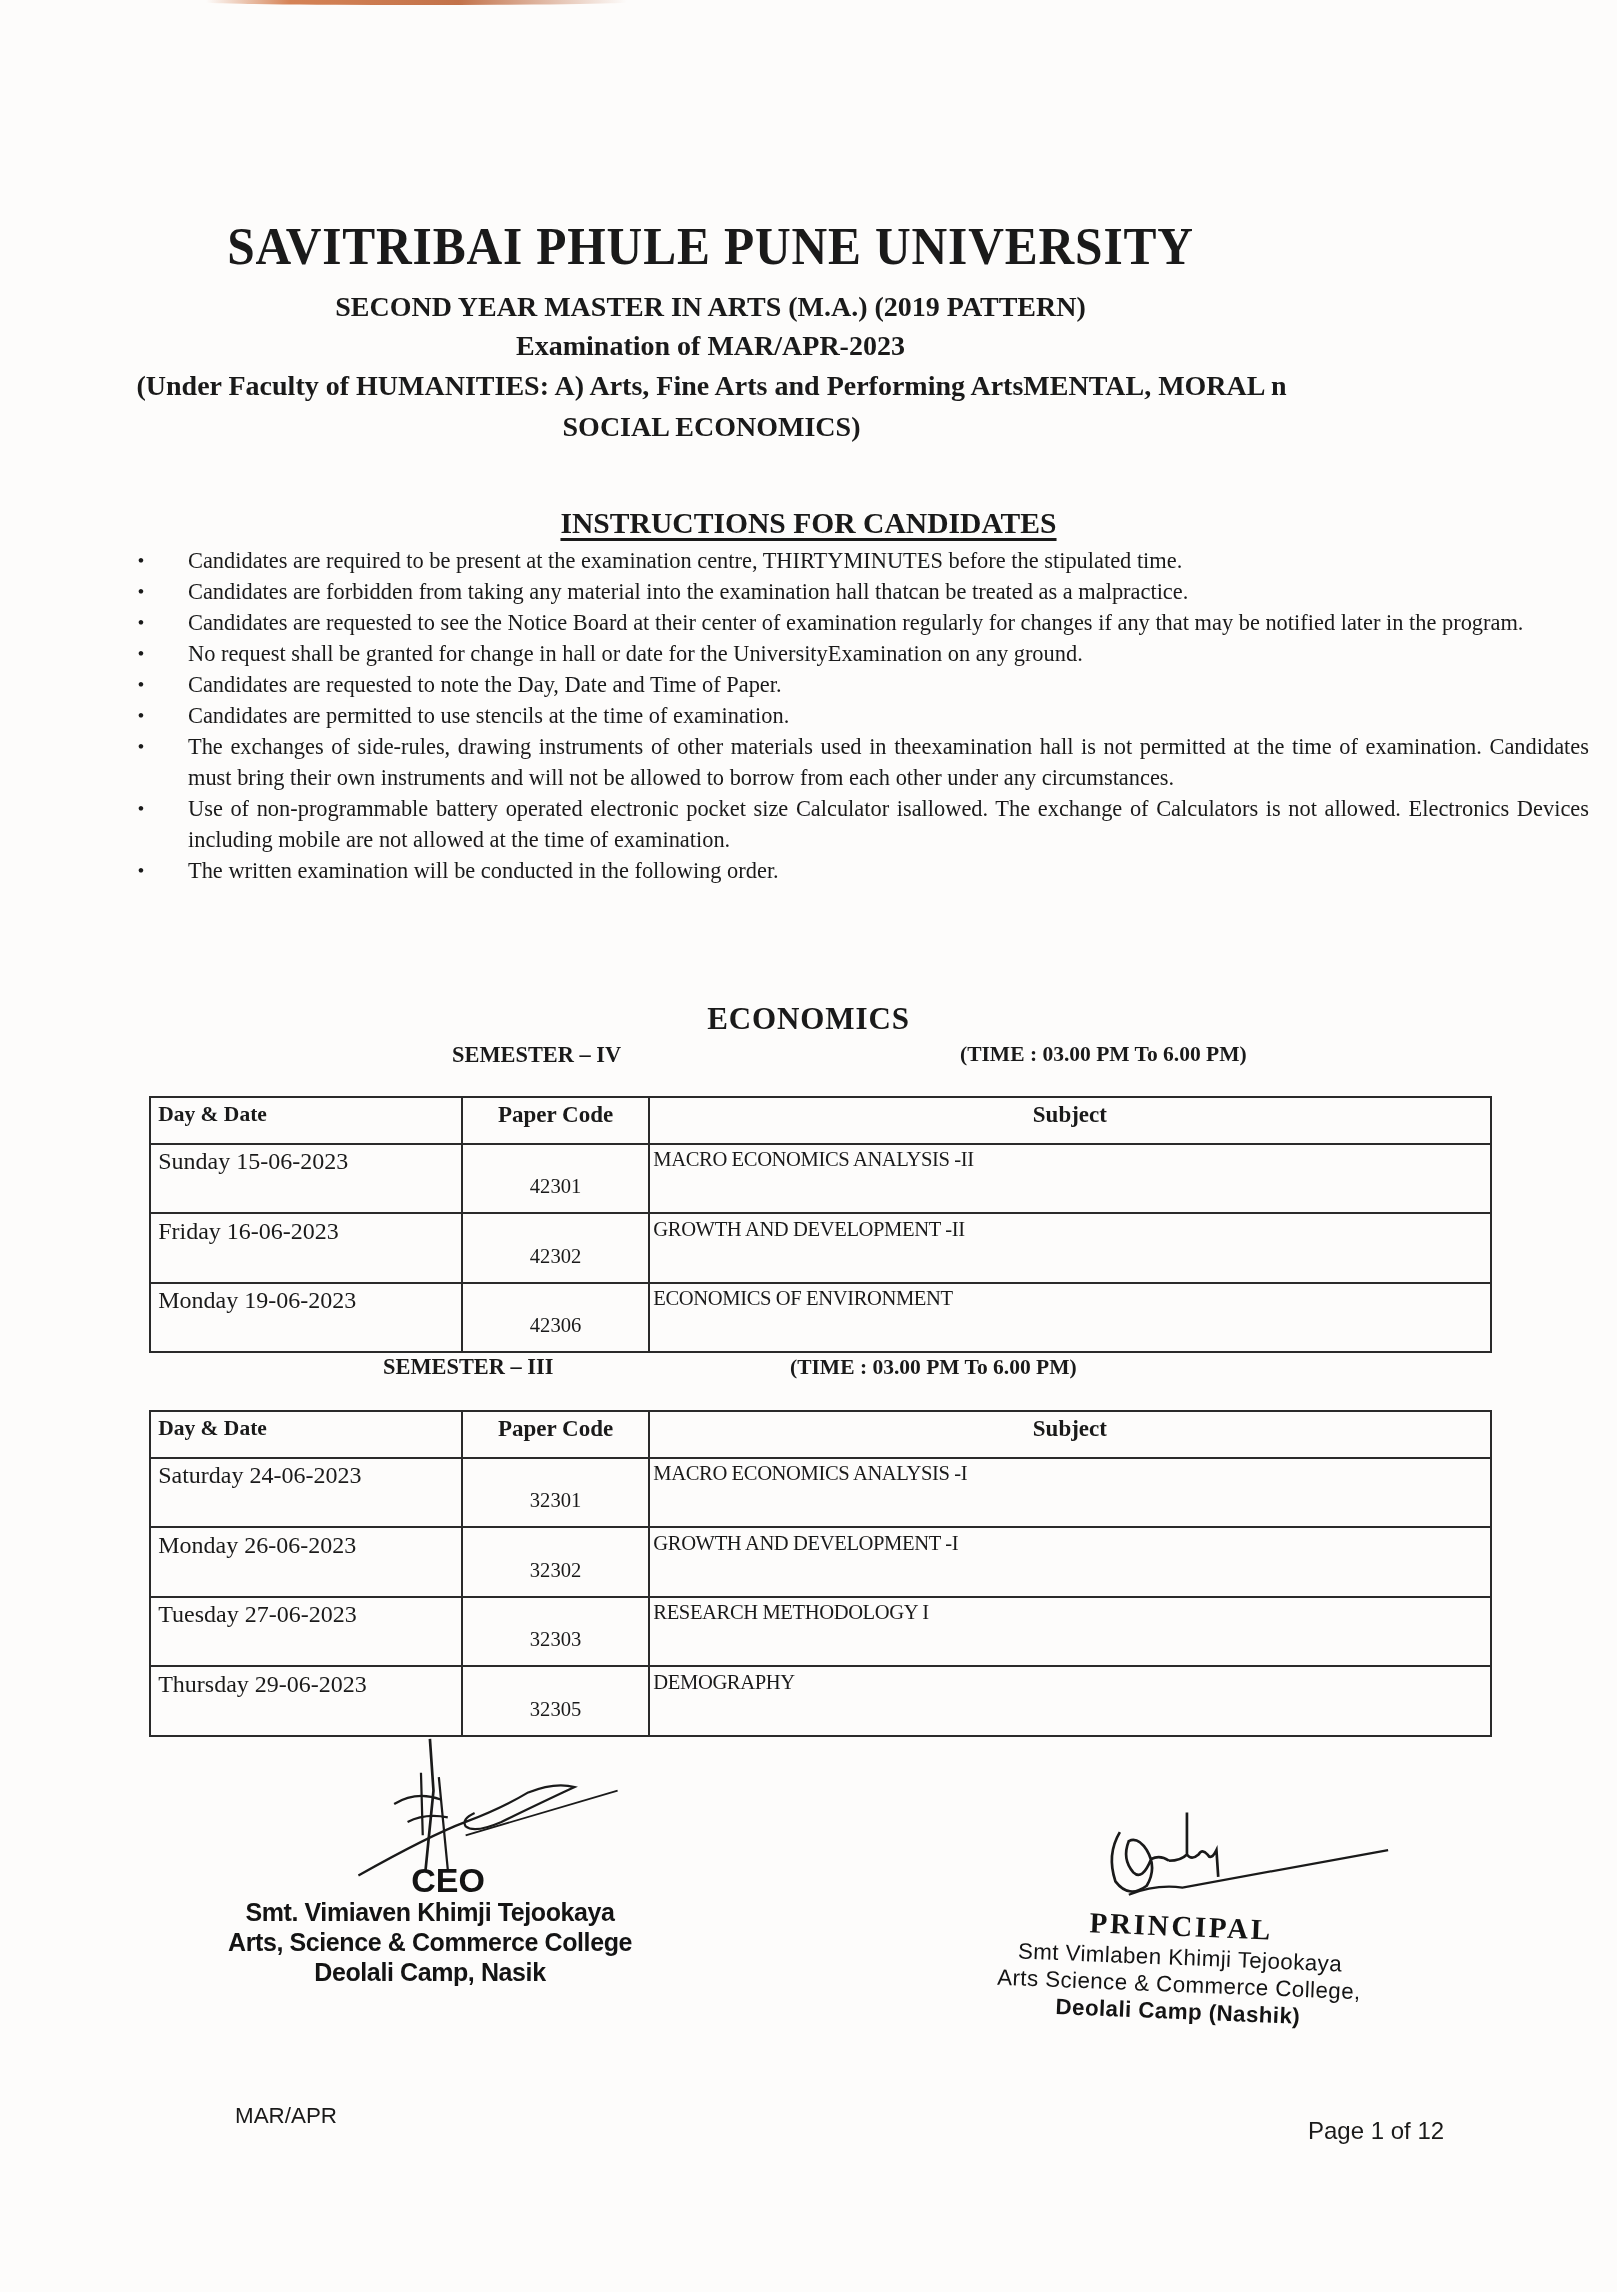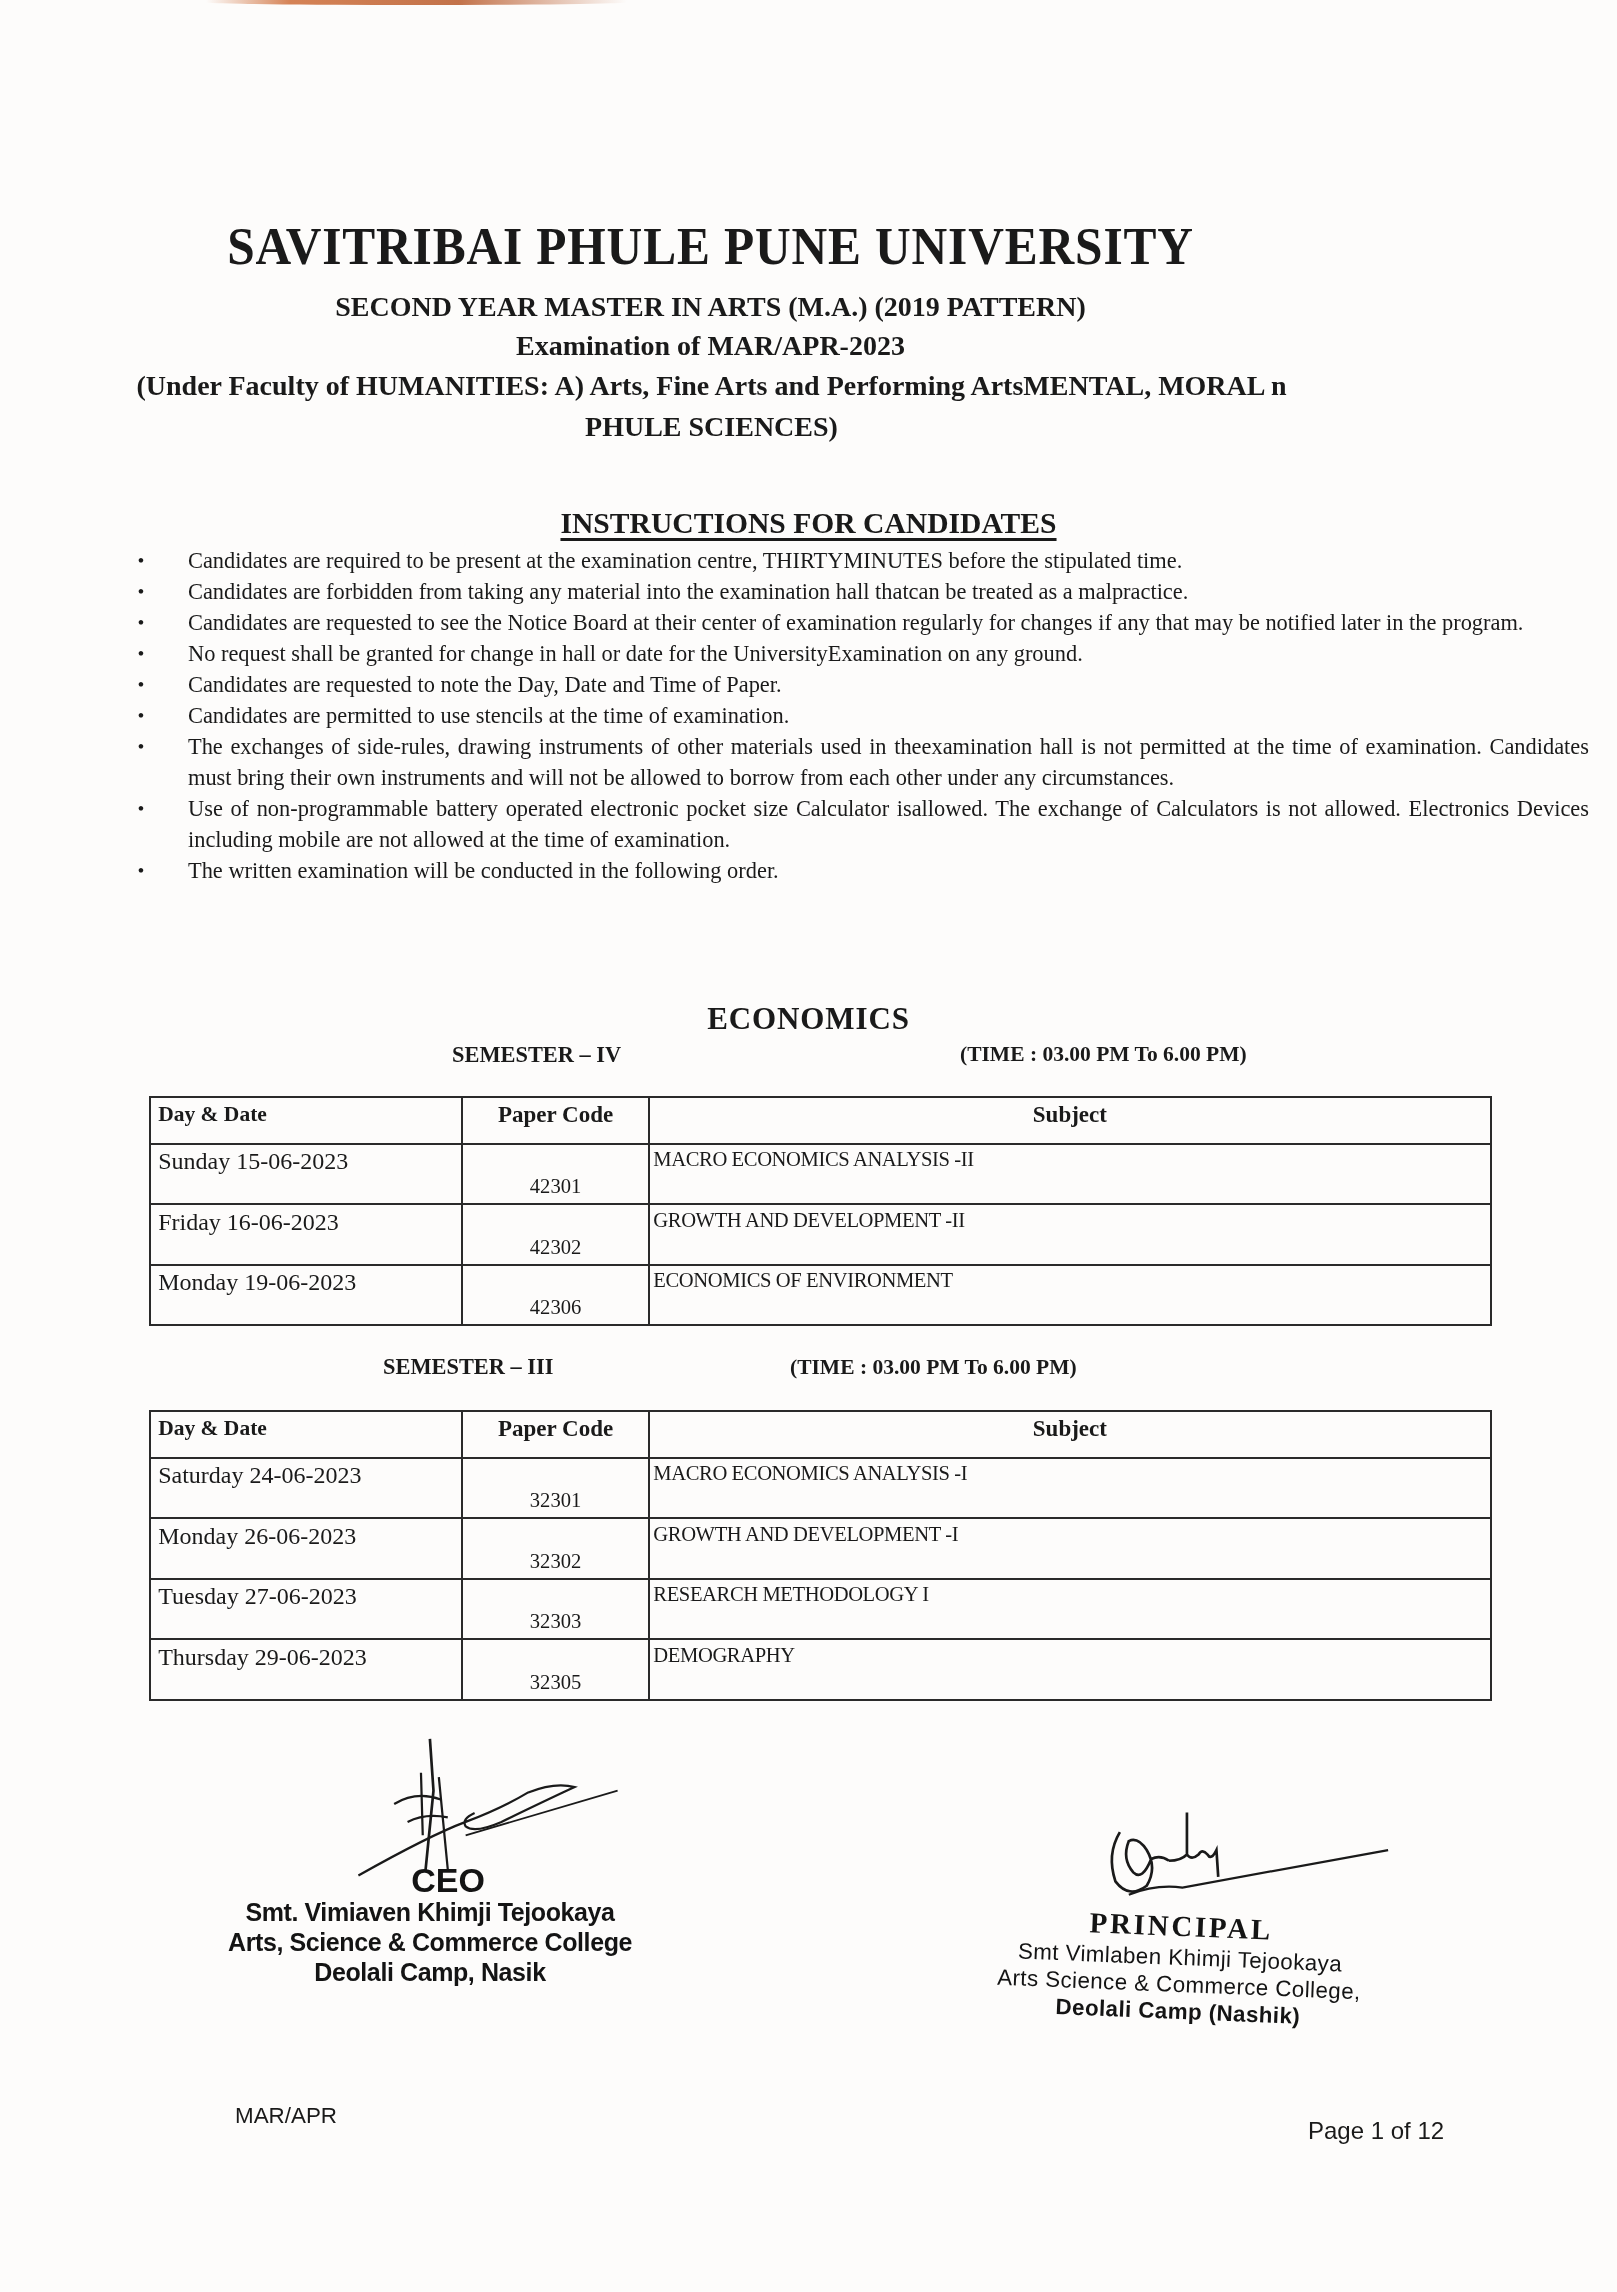--- a/index.html
+++ b/index.html
@@ -37,21 +37,21 @@
 
   table.exam {
     position: absolute; left: 149px; width: 1343px; border-collapse: collapse;
     font-size: 23px;
   }
   table.exam td, table.exam th { border: 2.2px solid #2a2a2a; vertical-align: top; }
   table.exam th { font-weight: bold; height: 41px; padding: 3.6px 7.2px 0 7.2px; font-size: 23px; }
   table.exam th.c1 { text-align: left; font-size: 21.5px; }
   table.exam td { height: 50px; padding: 3.6px 7.2px; }
   table.exam td.date { width: 296px; font-size: 24px; }
-  table.exam td.code { width: 170px; text-align: center; vertical-align: bottom; font-size: 20.6px; padding-bottom: 5px; }
+  table.exam td.code { width: 170px; text-align: center; vertical-align: bottom; font-size: 20.6px; padding-bottom: 14px; }
   table.exam td.subj { font-size: 20.6px; padding-left: 3.6px; letter-spacing: -0.4px; }
 
   .sig { position: absolute; text-align: center; font-family: "Liberation Sans", "DejaVu Sans", sans-serif; font-weight: bold; color: #141414; }
   .sig-left { left: 206px; top: 1863px; width: 448px; }
   .sig-left .role { font-size: 34px; line-height: 34px; padding-left: 36px; }
   .sig-left .line { font-size: 25px; line-height: 30px; letter-spacing: -0.4px; }
   .sig-right { left: 931px; top: 1908px; width: 502px; transform: rotate(2.3deg); transform-origin: center top; }
   .sig-right .role { font-family: "Liberation Serif", serif; font-size: 29px; letter-spacing: 2.7px; line-height: 36px; }
   .sig-right .line { font-size: 22.4px; line-height: 27px; font-weight: normal; letter-spacing: 0.4px; }
   .sig-right .line.b { font-weight: bold; }
@@ -64,21 +64,21 @@
 </head>
 <body>
 
 <div class="scan-smudge"></div>
 
 <div class="header">
   <h1 class="uni-title">SAVITRIBAI PHULE PUNE UNIVERSITY</h1>
   <p class="sub l1">SECOND YEAR MASTER IN ARTS (M.A.) (2019 PATTERN)</p>
   <p class="sub">Examination of MAR/APR-2023</p>
   <p class="faculty-line">(Under Faculty of HUMANITIES: A) Arts, Fine Arts and Performing ArtsMENTAL, MORAL n</p>
-  <p class="faculty-line">PHULE SCIENCES)</p>
+  <p class="faculty-line">SOCIAL ECONOMICS)</p>
 </div>
 
 <div class="instr-title">INSTRUCTIONS FOR CANDIDATES</div>
 <ul class="instr-list">
   <li><span class="bullet">•</span><span>Candidates are required to be present at the examination centre, THIRTYMINUTES before the stipulated time.</span></li>
   <li><span class="bullet">•</span><span>Candidates are forbidden from taking any material into the examination hall thatcan be treated as a malpractice.</span></li>
   <li><span class="bullet">•</span><span>Candidates are requested to see the Notice Board at their center of examination regularly for changes if any that may be notified later in the program.</span></li>
   <li><span class="bullet">•</span><span>No request shall be granted for change in hall or date for the UniversityExamination on any ground.</span></li>
   <li><span class="bullet">•</span><span>Candidates are requested to note the Day, Date and Time of Paper.</span></li>
   <li><span class="bullet">•</span><span>Candidates are permitted to use stencils at the time of examination.</span></li>

